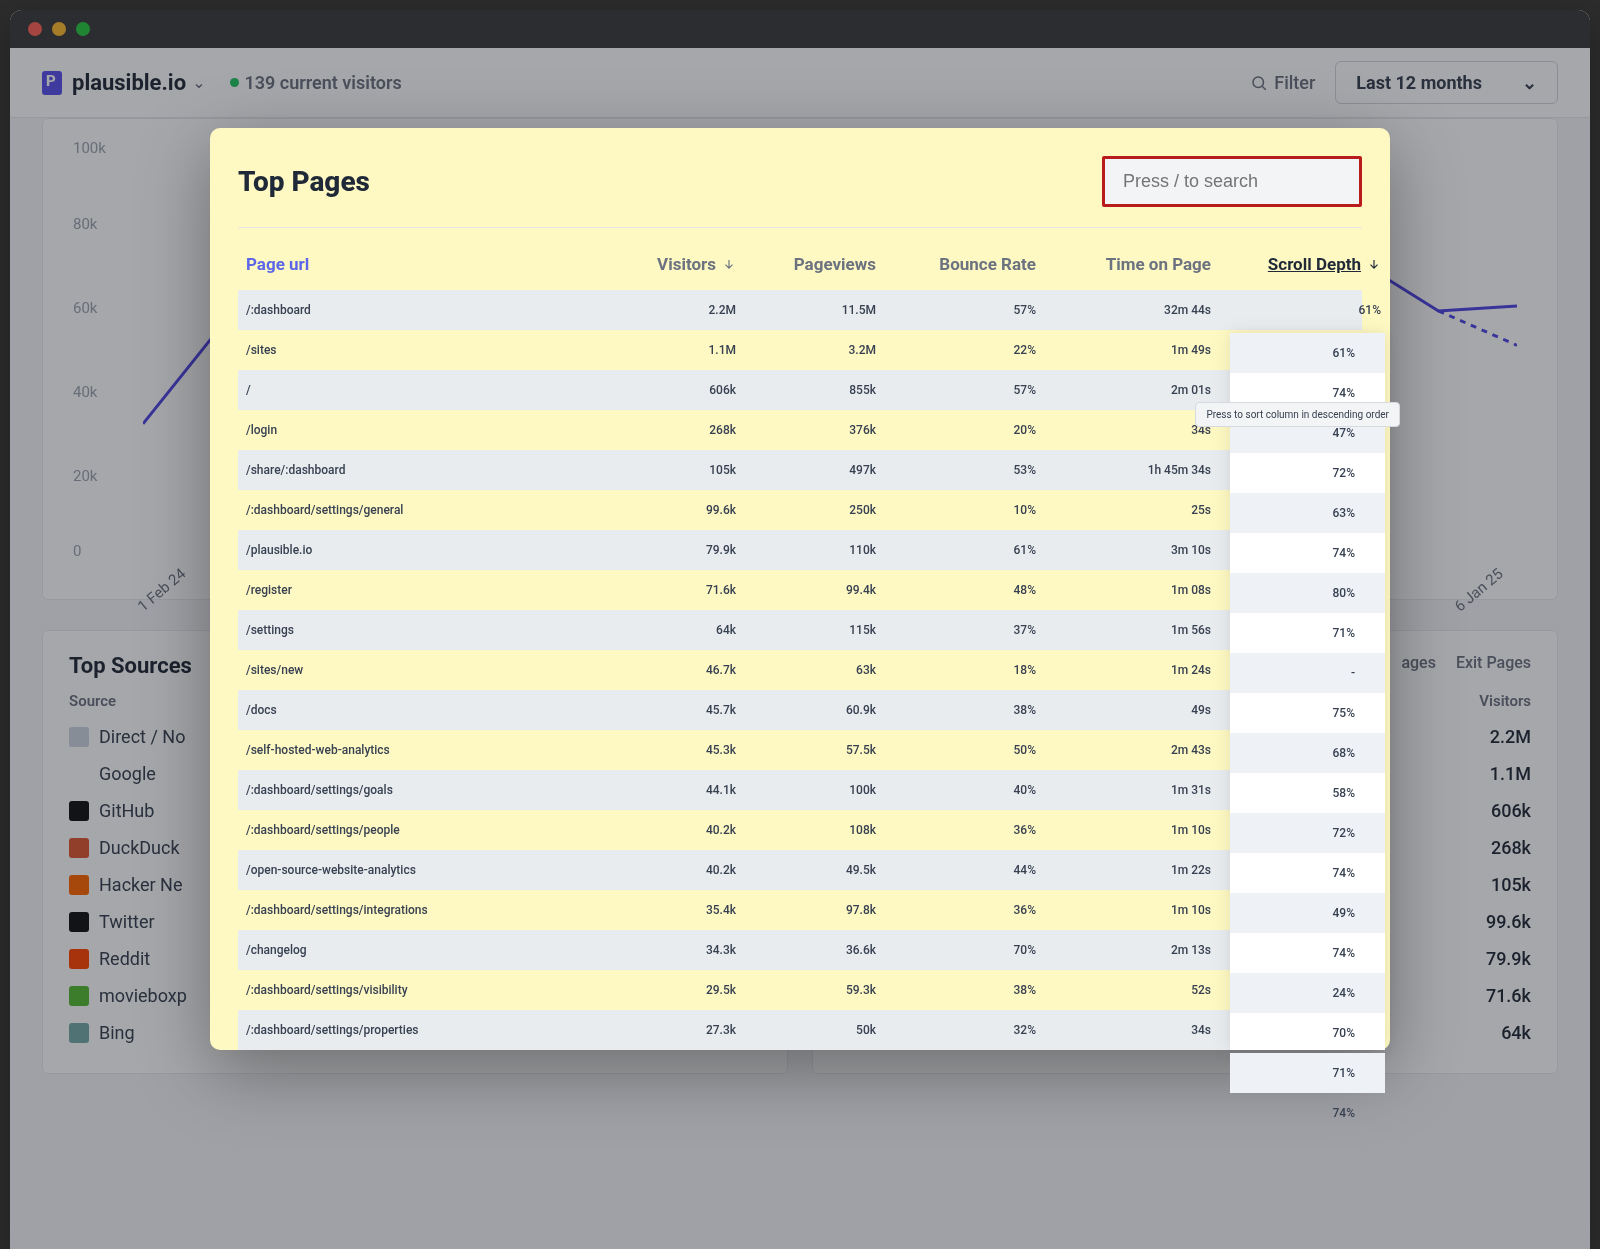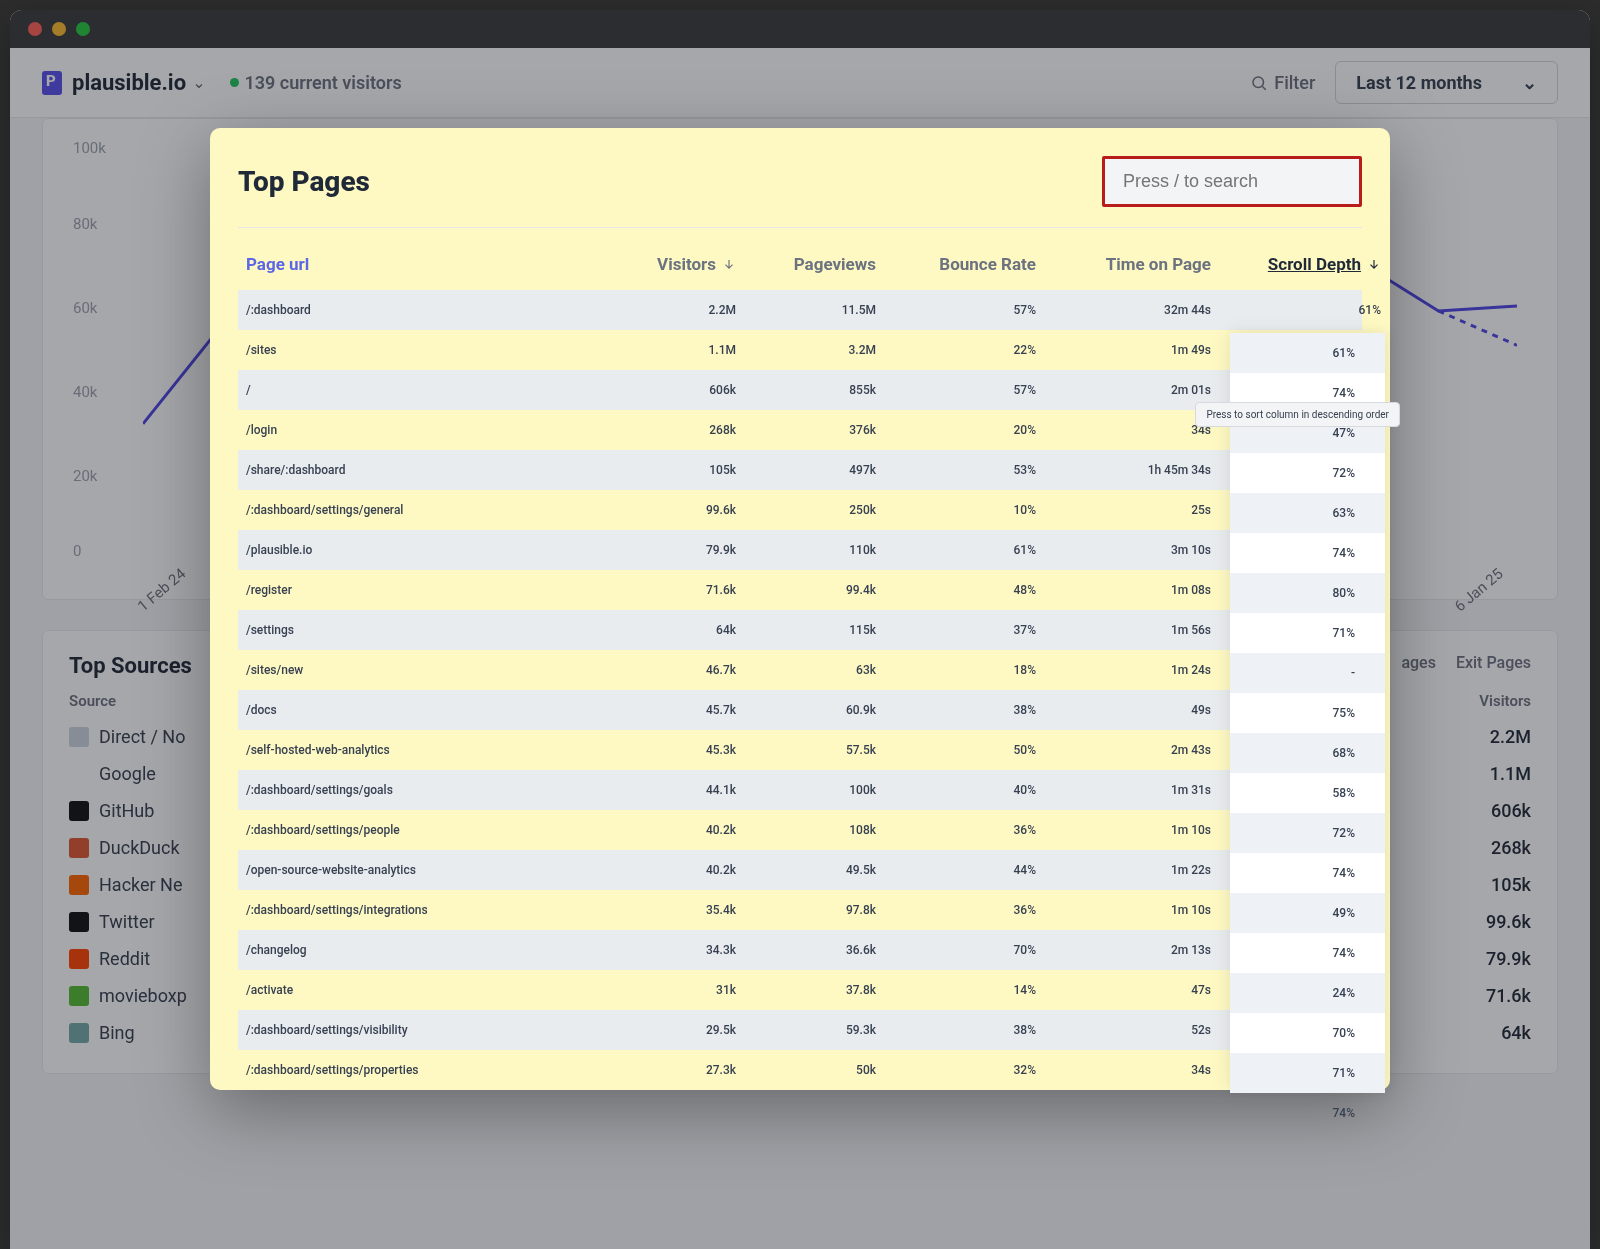--- a/index.html
+++ b/index.html
@@ -447,28 +447,20 @@
           </div>
           <div class="trow">
             <div class="c0">/changelog</div>
             <div class="cn">34.3k</div>
             <div class="cn">36.6k</div>
             <div class="cn">70%</div>
             <div class="cn">2m 13s</div>
             <div class="cn">24%</div>
           </div>
           <div class="trow">
-            <div class="c0">/activate</div>
-            <div class="cn">31k</div>
-            <div class="cn">37.8k</div>
-            <div class="cn">14%</div>
-            <div class="cn">47s</div>
-            <div class="cn">70%</div>
-          </div>
-          <div class="trow">
             <div class="c0">/:dashboard/settings/visibility</div>
             <div class="cn">29.5k</div>
             <div class="cn">59.3k</div>
             <div class="cn">38%</div>
             <div class="cn">52s</div>
             <div class="cn">71%</div>
           </div>
           <div class="trow">
             <div class="c0">/:dashboard/settings/properties</div>
             <div class="cn">27.3k</div>

